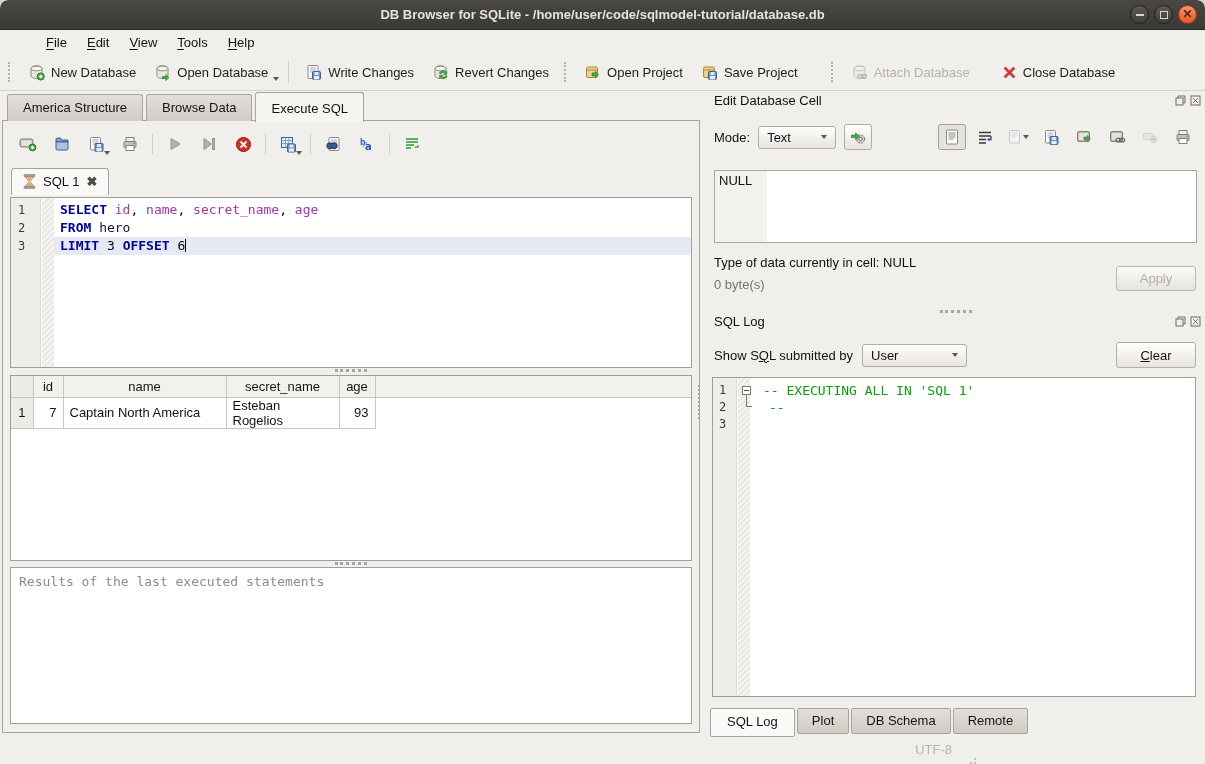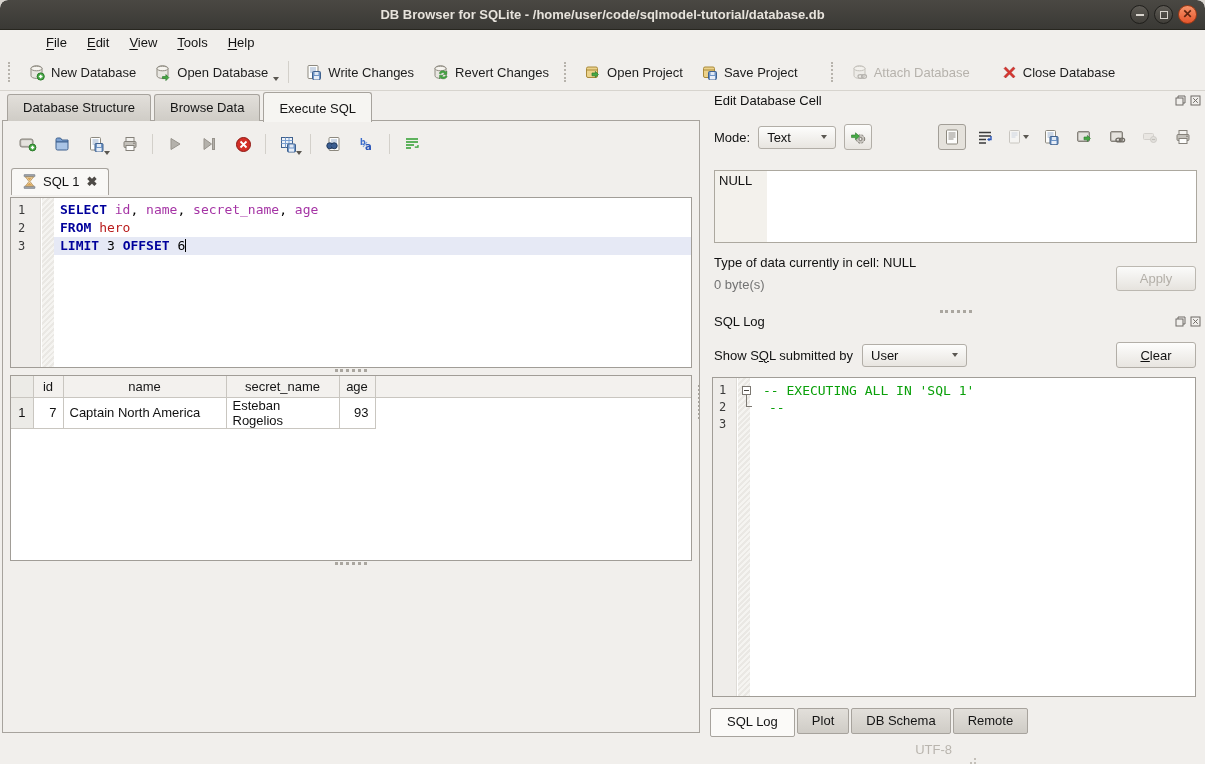--- a/index.html
+++ b/index.html
@@ -63,21 +63,21 @@
   .gutter-bg{position:absolute;left:0;top:0;bottom:0;width:30px;background:#efedea;border-right:1px solid #dedbd6;}
   .fold-bg{position:absolute;left:31px;top:0;bottom:0;width:12px;
     background:repeating-linear-gradient(135deg,#eae8e4 0 2px,#f5f4f1 2px 4px);}
   .code-lines{position:relative;padding-top:3px;}
   .ed-line{position:relative;height:18px;line-height:18px;font-family:"DejaVu Sans Mono",monospace;font-size:13px;white-space:pre;}
   .ed-line.current{background:linear-gradient(to right,transparent 0,transparent 43px,#e6e9f5 43px);}
   .ed-num{position:absolute;left:0;width:30px;padding-left:7px;font-size:12px;color:#3a3a3a;}
   .ed-code{padding-left:49px;}
   .tk-kw{color:#00009b;font-weight:bold;}
   .tk-id{color:#a534a5;}
-  .tk-tbl{color:#b91c1c;}
+  .tk-tbl{color:#0f172a;}
   .tk-num{color:#000;}
   .tk-pln{color:#000;}
   .caret-i{display:inline-block;width:1px;height:13px;background:#000;vertical-align:-2px;}
 
   .h-grip{position:absolute;left:50%;transform:translateX(-50%);width:32px;height:3px;border-top:3px dotted #aaa69f;}
 
   
   .grid-box{position:absolute;left:7px;top:254px;width:682px;height:186px;background:#fff;border:1px solid #a19d97;overflow:hidden;}
   table.rgrid{border-collapse:collapse;font-size:13px;width:100%;}
   table.rgrid th{font-weight:normal;background:#f3f1ee;border:1px solid #c9c6c0;border-top:none;height:21px;padding:0 4px;color:#161616;}
@@ -246,21 +246,21 @@
     <div class="tb-btn" style="margin-left:14px;">
       <svg width="15" height="15" viewBox="0 0 15 15">
           <path d="M2 3.6 3.6 2l3.9 3.9L11.4 2 13 3.6 9.1 7.5l3.9 3.9-1.6 1.6-3.9-3.9-3.9 3.9L2 11.4l3.9-3.9z" fill="#d8352f" stroke="#9c1f1a" stroke-width=".5"></path>
         </svg>
       <span>Close Database</span>
     </div>
   </div>
 
   <div class="left-panel">
     <div class="main-tabs">
-      <div class="mtab">Database Structure</div>
+      <div class="mtab">America Structure</div>
       <div class="mtab">Browse Data</div>
       <div class="mtab active">Execute SQL</div>
     </div>
 
     <div class="tab-frame">
 
       <div class="sql-toolbar">
         <div class="icon-wrap">
             <svg width="18" height="16" viewBox="0 0 18 16">
               <rect x="1" y="3" width="13" height="8" rx="2" fill="#b9b6b0" stroke="#86827b"></rect>
@@ -394,20 +394,23 @@
                 <td>Esteban Rogelios</td>
                 <td class="num">93</td>
                 <td class="fillcell" style="border: none;"></td>
               </tr>
             </tbody>
           </table>
       </div>
 
       <div class="h-grip" style="top:441px;"></div>
 
+      <div class="msg-box">
+        <span>Results of the last executed statements</span>
+      </div>
     </div>
   </div>
 
   <div class="panel-splitter"></div>
 
   <div class="right-panel">
 
     <div class="dock-title" style="top:1px;">
       <span>Edit Database Cell</span>
       <span class="dock-icons">

